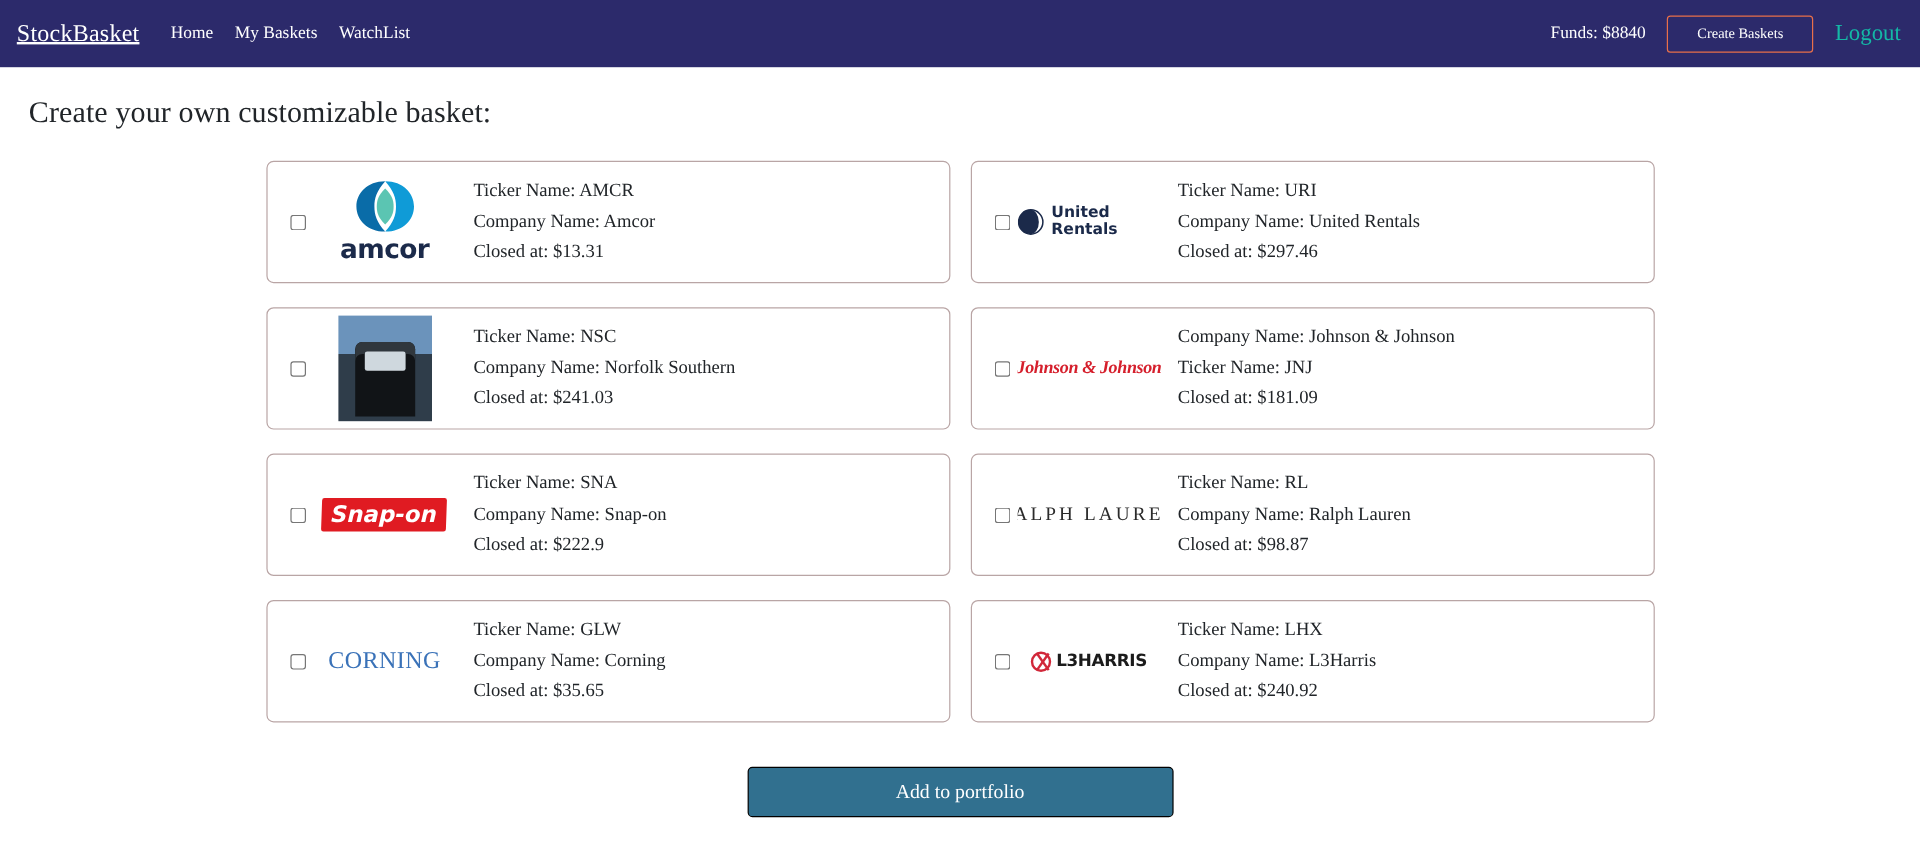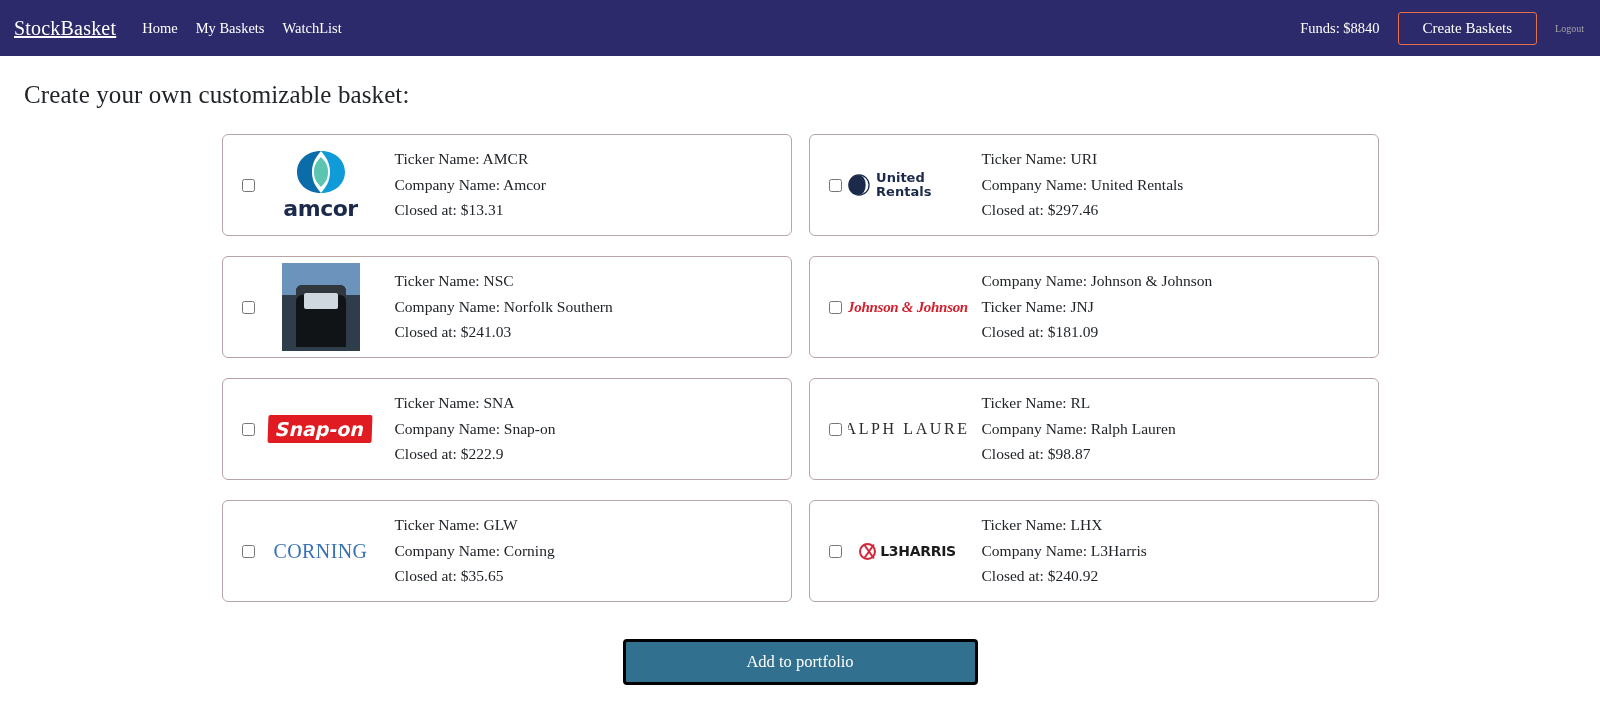--- a/index.html
+++ b/index.html
@@ -50,29 +50,29 @@
   .funds {
     font-size: 14.5px;
     color: #ffffff;
     white-space: nowrap;
   }
   .create-baskets-btn {
     border: 1px solid #e86f4a;
     color: #ffffff;
     background: transparent;
     font-family: "Liberation Serif", serif;
-    font-size: 15px;
+    font-size: 12px;
     padding: 7px 24px;
     border-radius: 3px;
     cursor: pointer;
     white-space: nowrap;
   }
   .logout-link {
-    color: #a3a3a3;
-    font-size: 10px;
+    color: #14b8a6;
+    font-size: 19px;
     text-decoration: none;
     white-space: nowrap;
   }
 
   
   .page-title {
     font-size: 25px;
     font-weight: normal;
     color: #212529;
     margin: 25px 0 0 24px;
@@ -225,21 +225,21 @@
   
   .footer {
     margin-top: 37px;
     display: flex;
     justify-content: center;
   }
   .add-portfolio-btn {
     width: 355px;
     padding: 10px 0;
     background: #31708f;
-    border: 3px solid #000000;
+    border: 1px solid #000000;
     color: #ffffff;
     font-family: "Liberation Serif", serif;
     font-size: 16.5px;
     border-radius: 4px;
     cursor: pointer;
   }
 </style>
 </head>
 <body>
 

